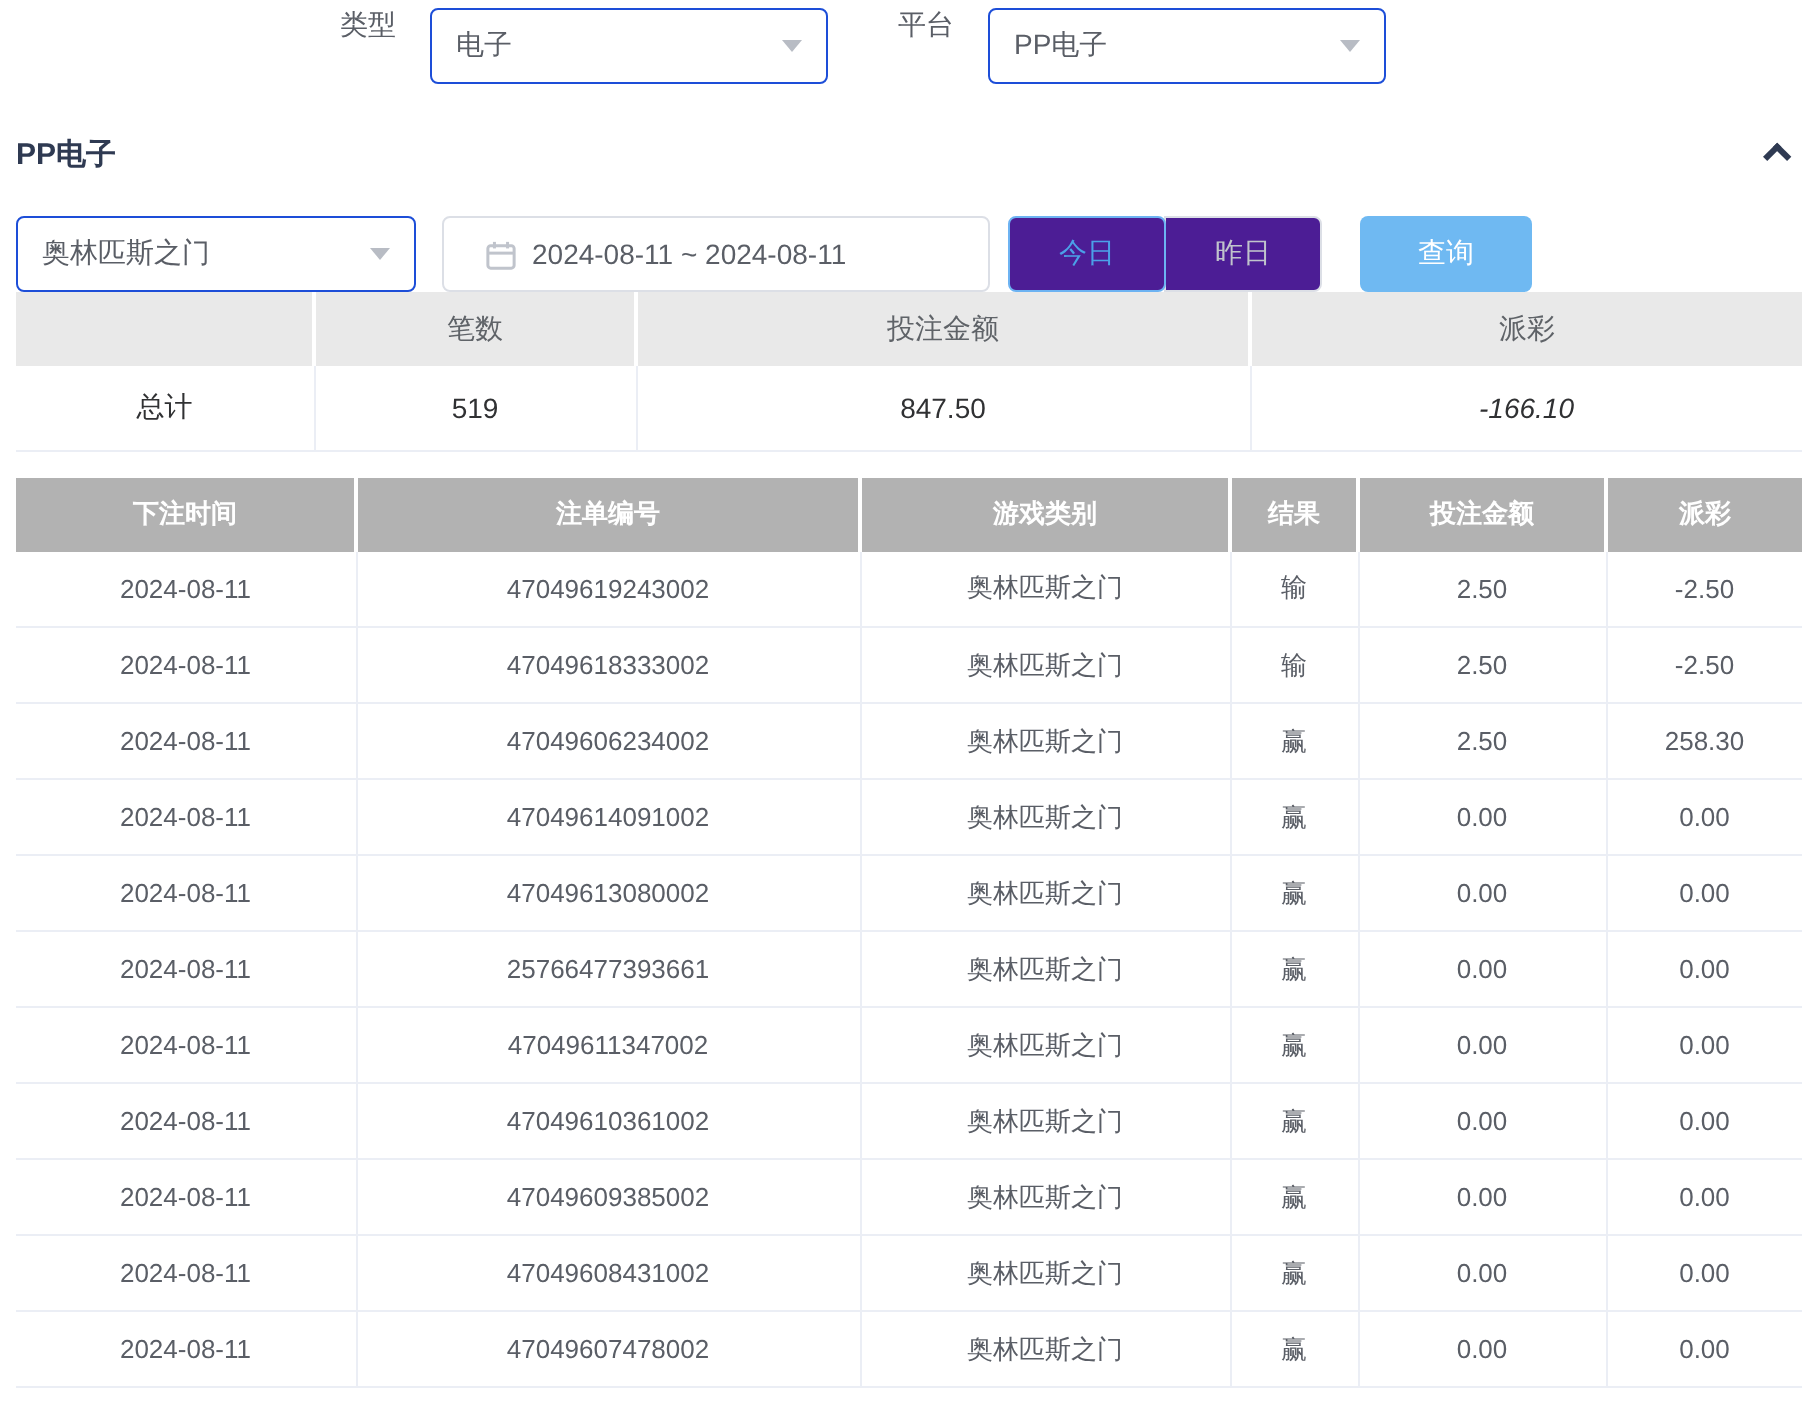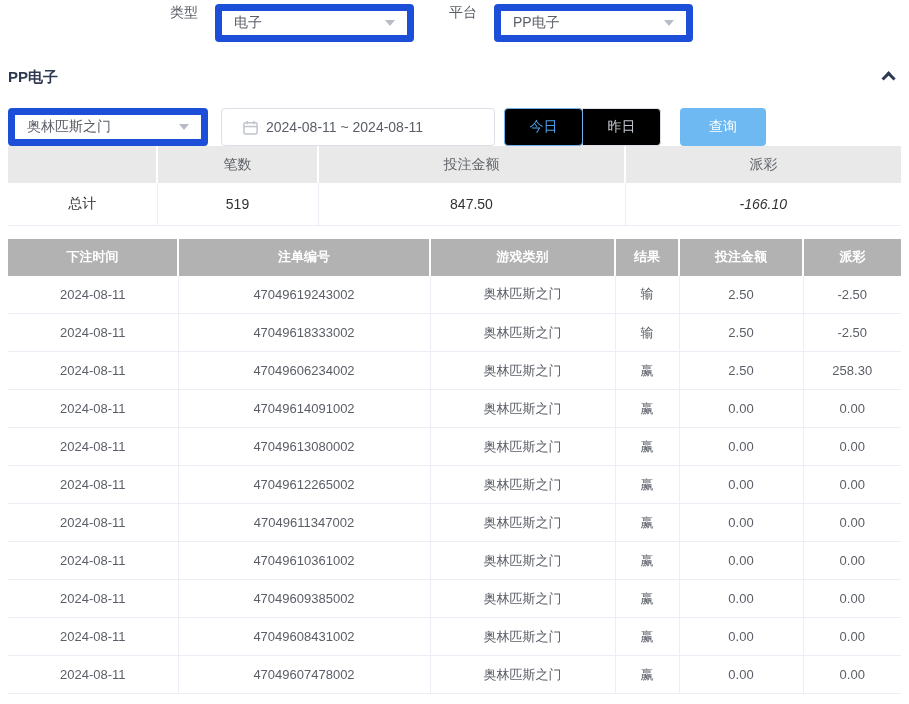--- a/index.html
+++ b/index.html
@@ -4,42 +4,42 @@
 <style>
   * { margin:0; padding:0; box-sizing:border-box; }
   html,body { width:909px; height:704px; overflow:hidden; background:#fff;
     font-family:"Liberation Sans","DejaVu Sans",sans-serif; }
 
   
   .top-filters { display:flex; align-items:flex-start; margin:4px 0 0 170px; height:40px; }
   .f-label { font-size:14px; color:#5a5e66; margin-right:17px; white-space:nowrap; }
   .f-label.second { margin-left:35px; }
   .select-box { display:flex; align-items:center; justify-content:space-between;
-    width:199px; height:38px; border:7px solid #1d4ed8; border-radius:4px;
+    width:199px; height:38px; border:1px solid #1d4ed8; border-radius:4px;
     padding:0 12px; background:#fff; cursor:pointer; }
   .select-box .sel-text { font-size:14px; color:#5a5e66; }
   .caret-down { width:0; height:0; border-left:5px solid transparent;
     border-right:5px solid transparent; border-top:6px solid #b8bcc4; }
 
   
   .section-header { display:flex; align-items:center; justify-content:space-between;
     margin-top:22px; padding:0 14px 0 8px; height:22px; }
   .section-title { font-size:15px; font-weight:bold; color:#2f3a52; }
   .chevron-up { width:10px; height:10px; border-left:3px solid #2f3a52;
     border-top:3px solid #2f3a52; transform:rotate(45deg) translateY(2px); cursor:pointer; }
 
   
   .query-bar { display:flex; align-items:center; margin:20px 8px 0 8px; }
   .game-select { width:200px; }
   .date-box { display:flex; align-items:center; margin-left:13px; width:274px; height:38px;
     border:1px solid #dcdfe6; border-radius:4px; padding:0 21px; cursor:pointer; }
   .date-box .cal-icon { margin-right:8px; display:flex; }
   .date-box .date-text { font-size:14px; color:#5a5e66; white-space:nowrap; }
   .btn-group { display:flex; margin-left:9px; }
-  .qbtn { width:79px; height:38px; background:#000000; border:1px solid #dcdfe6;
+  .qbtn { width:79px; height:38px; background:#4c1d95; border:1px solid #dcdfe6;
     font-size:14px; color:#c0c4cc; cursor:pointer; margin-left:-1px;
     font-family:inherit;text-align:center; }
   .qbtn:first-child { margin-left:0; border-radius:4px 0 0 4px; }
   .qbtn:last-child { border-radius:0 4px 4px 0; }
   .qbtn.active { border:1px solid #6db3f2; color:#4ba0e8; position:relative; z-index:2;
     border-radius:4px; }
   .search-btn { margin-left:19px; width:86px; height:38px; border:none; border-radius:4px;
     background:#6fb9f2; color:#fff; font-size:14px; cursor:pointer; font-family:inherit; }
 
   
@@ -188,21 +188,21 @@
       <tr>
         <td>2024-08-11</td>
         <td>47049613080002</td>
         <td>奥林匹斯之门</td>
         <td>赢</td>
         <td>0.00</td>
         <td>0.00</td>
       </tr>
       <tr>
         <td>2024-08-11</td>
-        <td>47049612265002</td>
+        <td>25766477393661</td>
         <td>奥林匹斯之门</td>
         <td>赢</td>
         <td>0.00</td>
         <td>0.00</td>
       </tr>
       <tr>
         <td>2024-08-11</td>
         <td>47049611347002</td>
         <td>奥林匹斯之门</td>
         <td>赢</td>

